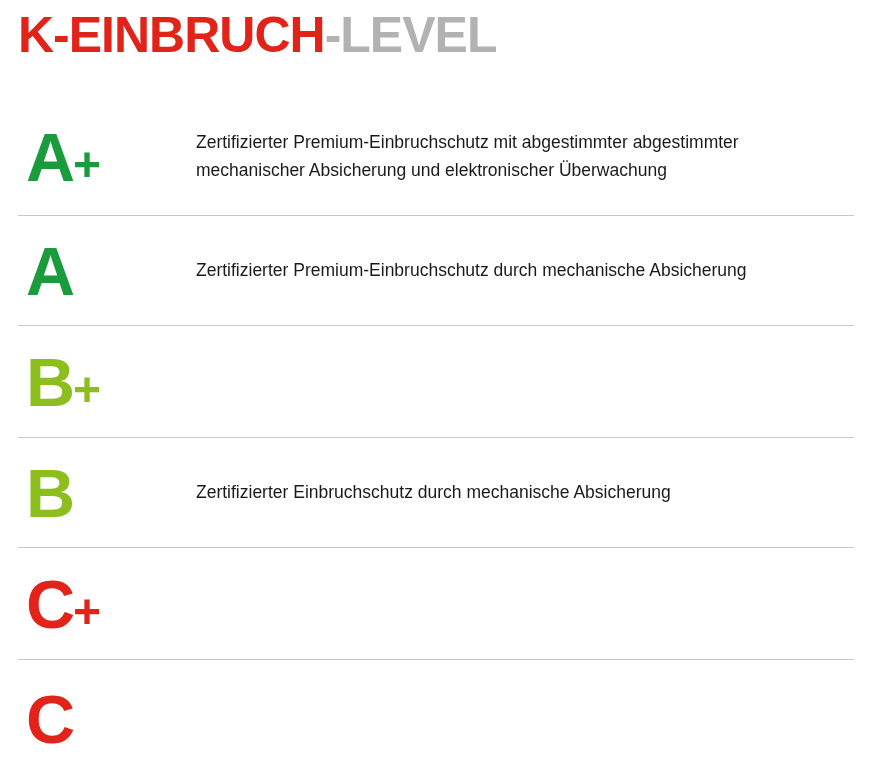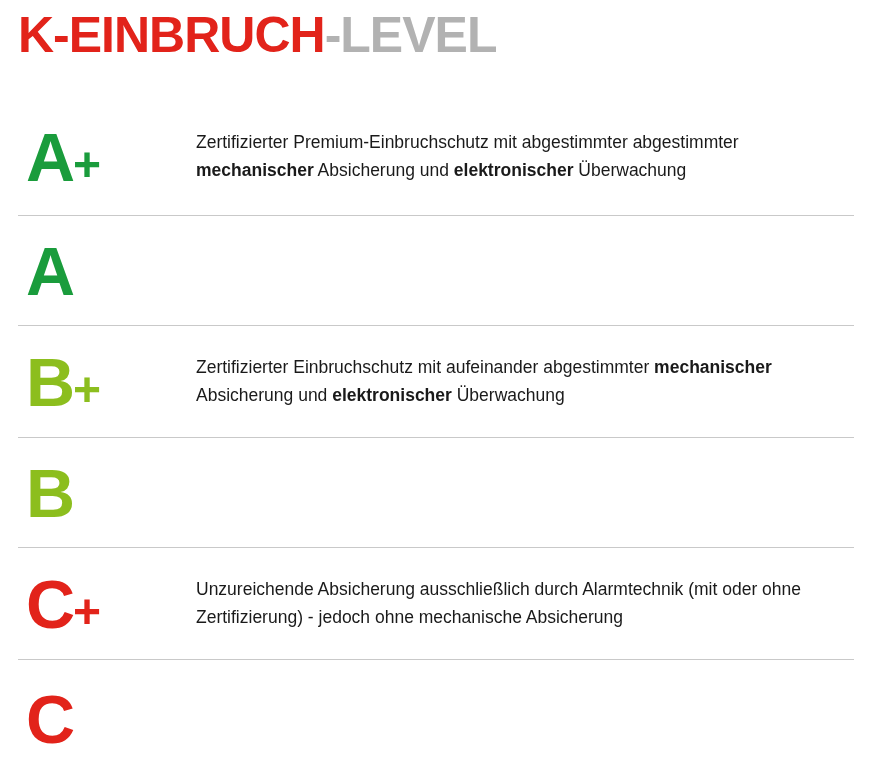--- a/index.html
+++ b/index.html
@@ -62,21 +62,21 @@
     font-size: 48px;
     letter-spacing: 0;
   }
   .desc {
     flex: 1 1 auto;
     font-size: 17.5px;
     line-height: 1.55;
     color: #1a1a1a;
     padding-right: 10px;
   }
-  .desc b { font-weight: bold; }
+  .desc b { font-weight: normal; }
 
   .row-aplus  { min-height: 118px; }
   .row-a      { min-height: 110px; }
   .row-bplus  { min-height: 112px; }
   .row-b      { min-height: 110px; }
   .row-cplus  { min-height: 112px; }
   .row-c      { min-height: 118px; border-bottom: none; }
 </style>
 </head>
 <body>
@@ -87,30 +87,30 @@
     <span class="part-red">K-EINBRUCH</span><span class="part-grey">-LEVEL</span>
   </div>
 
   <div class="levels">
       <div class="level-row row-aplus">
         <div class="grade" style="color: rgb(26, 156, 60);"><span>A</span><span class="plus">+</span></div>
         <div class="desc"><span>Zertifizierter Premium-Einbruchschutz mit abgestimmter abgestimmter </span><b>mechanischer</b><span> Absicherung und </span><b>elektronischer</b><span> Überwachung</span></div>
       </div>
       <div class="level-row row-a">
         <div class="grade" style="color: rgb(26, 156, 60);"><span>A</span></div>
+        <div class="desc"><span>Zertifizierter Premium-Einbruchschutz durch </span><b>mechanische</b><span> Absicherung</span></div>
       </div>
       <div class="level-row row-bplus">
         <div class="grade" style="color: rgb(140, 190, 30);"><span>B</span><span class="plus">+</span></div>
-        <div class="desc"><span>Zertifizierter Einbruchschutz mit aufeinander abgestimmter </span><b>mechanischer</b><span> Absicherung und </span><b>elektronischer</b><span> Überwachung</span></div>
       </div>
       <div class="level-row row-b">
         <div class="grade" style="color: rgb(140, 190, 30);"><span>B</span></div>
+        <div class="desc"><span>Zertifizierter Einbruchschutz durch </span><b>mechanische</b><span> Absicherung</span></div>
       </div>
       <div class="level-row row-cplus">
         <div class="grade" style="color: rgb(226, 35, 26);"><span>C</span><span class="plus">+</span></div>
-        <div class="desc"><span>Unzureichende Absicherung ausschließlich durch Alarmtechnik (mit oder ohne Zertifizierung) - jedoch ohne mechanische Absicherung</span></div>
       </div>
       <div class="level-row row-c">
         <div class="grade" style="color: rgb(226, 35, 26);"><span>C</span></div>
       </div>
     </div>
 
 </div>
 
 </body></html>

